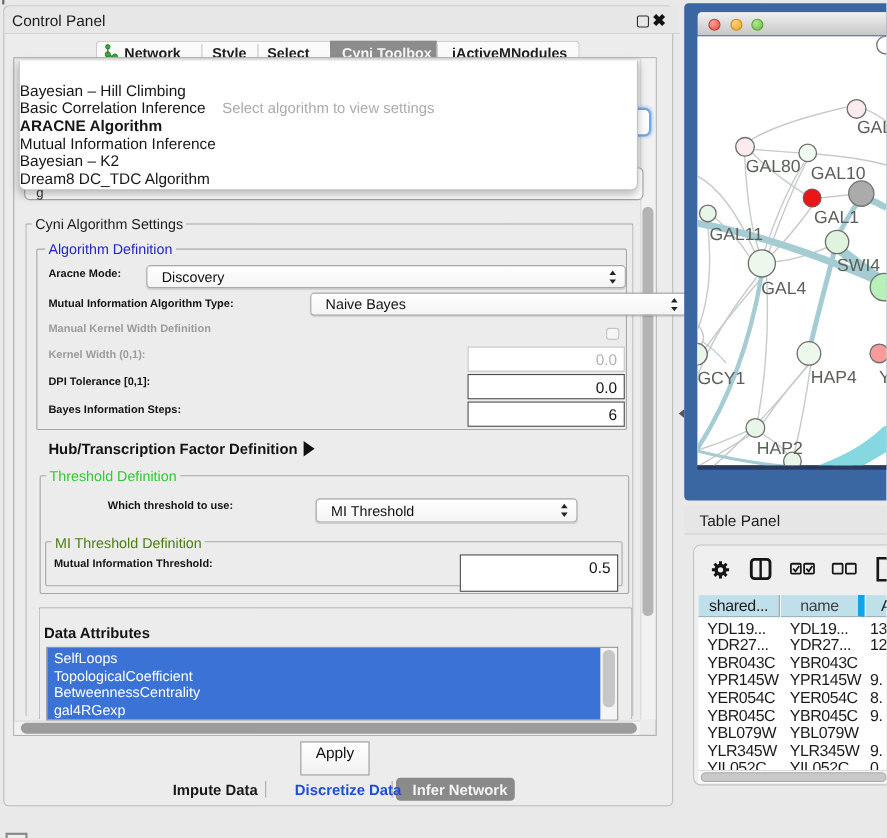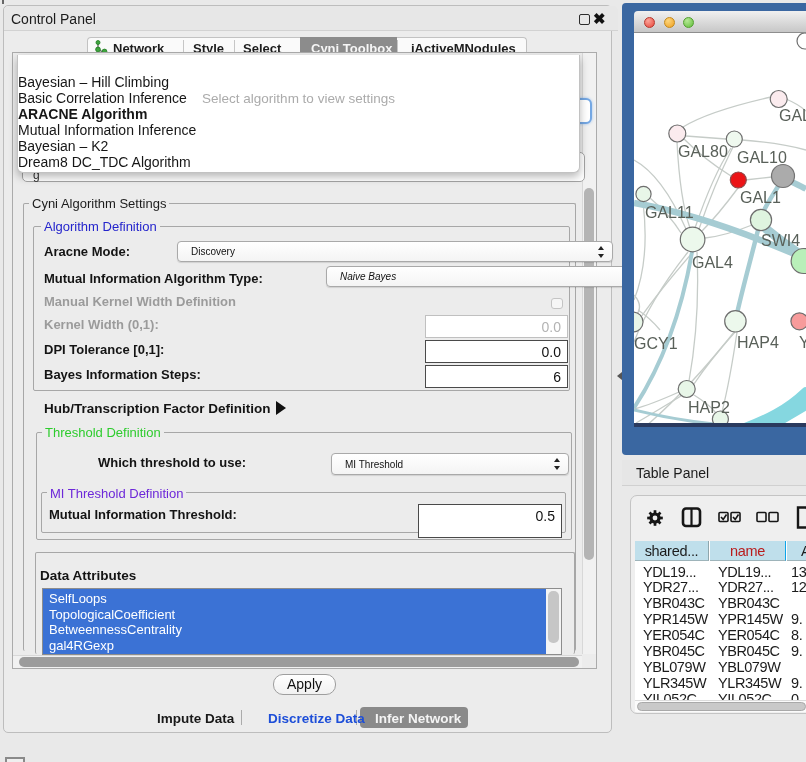--- a/index.html
+++ b/index.html
@@ -2,22 +2,22 @@
 <html><head>
 <meta charset="utf-8">
 <style>
   * { margin:0; padding:0; box-sizing:border-box; }
   html,body { width:806px; height:762px; background:#e9e9e9; font-family:"Liberation Sans", sans-serif; overflow:hidden; }
   .abs { position:absolute; }
   #stage { position:relative; width:806px; height:762px; }
   .grp { border:1px solid #a7a7a7; border-radius:2px; }
   .gl { position:absolute; background:#ececec; padding:0 3px; font-size:13px; white-space:nowrap; }
   .fld { position:absolute; background:#fff; font-size:13px; text-align:right; padding-right:6px; }
-  .lbl { position:absolute; font-size:13px; font-weight:bold; color:#141414; white-space:nowrap; }
-  .combo { position:absolute; background:linear-gradient(#ffffff,#f4f4f4); border:1px solid #a9a9a9; border-radius:4px; box-shadow:0 1px 1px rgba(0,0,0,0.12); font-size:10px; color:#111;margin-left:44px; }
+  .lbl { position:absolute; font-size:10px; font-weight:bold; color:#141414; white-space:nowrap; }
+  .combo { position:absolute; background:linear-gradient(#ffffff,#f4f4f4); border:1px solid #a9a9a9; border-radius:4px; box-shadow:0 1px 1px rgba(0,0,0,0.12); font-size:13px; color:#111; }
   .combo .ar { position:absolute; right:7px; top:50%; margin-top:-6px; width:7px; height:12px; }
   .ar:before { content:""; position:absolute; left:0; top:0; border-left:3.5px solid transparent; border-right:3.5px solid transparent; border-bottom:4.5px solid #222; }
   .ar:after { content:""; position:absolute; left:0; bottom:0; border-left:3.5px solid transparent; border-right:3.5px solid transparent; border-top:4.5px solid #222; }
 </style>
 </head>
 <body>
 <div id="stage">
   <div class="abs" style="left:2px; top:0; width:2px; height:4px; background:#666;"></div>
 
   <div class="abs" style="left:3px; top:5px; width:609px; height:728px; background:#ececec; border:1px solid #bdbdbd; border-radius:5px;"></div>
@@ -56,21 +56,21 @@
   <div class="abs grp" style="left:23px; top:203px; width:553px; height:448px; border-bottom:none;"></div>
   <div class="gl" style="left:29px; top:196px; color:#1c1c1c;">Cyni Algorithm Settings</div>
 
   <div class="abs grp" style="left:33px; top:226px; width:537px; height:165px;"></div>
   <div class="gl" style="left:41px; top:219px; color:#2424cc;">Algorithm Definition</div>
 
   <div class="lbl" style="left:44px; top:244px;">Aracne Mode:</div>
   <div class="combo" style="left:133px; top:241px; width:436px; height:21px; line-height:20px;"><span style="margin-left:13px;">Discovery</span><span class="ar"></span></div>
 
   <div class="lbl" style="left:44px; top:271px;">Mutual Information Algorithm Type:</div>
-  <div class="combo" style="left:282px; top:266px; width:343px; height:21px; line-height:20px;font-style:italic;"><span style="margin-left:13px;">Naive Bayes</span><span class="ar"></span></div>
+  <div class="combo" style="left:282px; top:266px; width:343px; height:21px; line-height:20px;"><span style="margin-left:13px;">Naive Bayes</span><span class="ar"></span></div>
 
   <div class="lbl" style="left:44px; top:294px; color:#9b9b9b;">Manual Kernel Width Definition</div>
   <div class="abs" style="left:551px; top:298px; width:12px; height:11px; background:#f6f6f6; border:1px solid #c4c4c4; border-radius:3px;"></div>
 
   <div class="lbl" style="left:44px; top:317px; color:#9b9b9b;">Kernel Width (0,1):</div>
   <div class="fld" style="left:425px; top:315px; width:143px; height:23px; line-height:22px; font-size:14px; border:1px solid #c0c0c0; color:#b3b3b3;">0.0</div>
 
   <div class="lbl" style="left:44px; top:342px;">DPI Tolerance [0,1]:</div>
   <div class="fld" style="left:425px; top:340px; width:143px; height:23px; line-height:22px; font-size:14px; border:1px solid #4a4a4a; color:#111;">0.0</div>
 
@@ -80,34 +80,34 @@
   <div class="lbl" style="left:44px; top:401px; font-size:13.5px;">Hub/Transcription Factor Definition</div>
   <div class="abs" style="left:276px; top:401px; width:0; height:0; border-top:7.5px solid transparent; border-bottom:7.5px solid transparent; border-left:10px solid #111;"></div>
 
   <div class="abs grp" style="left:36px; top:432px; width:536px; height:108px;"></div>
   <div class="gl" style="left:42px; top:425px; color:#2ecc2e;">Threshold Definition</div>
 
   <div class="lbl" style="left:98px; top:455px;">Which threshold to use:</div>
   <div class="combo" style="left:287px; top:453px; width:238px; height:22px; line-height:21px;"><span style="margin-left:13px;">MI Threshold</span><span class="ar"></span></div>
 
   <div class="abs grp" style="left:41px; top:492px; width:525px; height:41px;"></div>
-  <div class="gl" style="left:47px; top:486px; color:#6d28d9;">MI Threshold Definition</div>
+  <div class="gl" style="left:47px; top:486px; color:#4d7c0f;">MI Threshold Definition</div>
   <div class="lbl" style="left:49px; top:507px;">Mutual Information Threshold:</div>
   <div class="fld" style="left:418px; top:504px; width:144px; height:34px; line-height:22px; font-size:14px; border:1px solid #4a4a4a; color:#111;">0.5</div>
 
   <div class="abs grp" style="left:35px; top:552px; width:540px; height:102px; border-bottom:none;"></div>
   <div class="lbl" style="left:40px; top:568px; font-size:13.5px;">Data Attributes</div>
 
   <div class="abs" style="left:42px; top:588px; width:520px; height:67px; border:1px solid #8d8d8d; background:#fff;"></div>
   <div class="abs" style="left:43px; top:589px; width:503px; height:65px; background:#3b72d5;"></div>
   <div class="abs" style="left:49px; top:591px; font-size:13px; color:#fff; line-height:15.5px;">SelfLoops<br>TopologicalCoefficient<br>BetweennessCentrality<br>gal4RGexp</div>
   <div class="abs" style="left:546px; top:589px; width:15px; height:65px; background:#f4f4f4;"></div>
   <div class="abs" style="left:548px; top:591px; width:11px; height:52px; background:#c6c6c6; border-radius:5px;"></div>
 
-  <div class="abs" style="left:273px; top:674px; width:63px; height:21px; background:linear-gradient(#ffffff,#f1f1f1); border:1px solid #9e9e9e; border-radius:10px; text-align:center; font-size:14px; line-height:19px; color:#111;">Apply</div>
+  <div class="abs" style="left:273px; top:674px; width:63px; height:31px; background:linear-gradient(#ffffff,#f1f1f1); border:1px solid #9e9e9e; border-radius:0; text-align:center; font-size:14px; line-height:19px; color:#111;">Apply</div>
 
   <div class="abs" style="left:241px; top:710px; width:1px; height:15px; background:#ababab;"></div>
   <div class="abs" style="left:356px; top:710px; width:1px; height:15px; background:#ababab;"></div>
   <div class="abs" style="left:360px; top:707px; width:108px; height:21px; background:#8a8a8a; border-radius:4px;"></div>
   <div class="abs" style="left:157px; top:711px; font-size:13.5px; font-weight:600; color:#191919;">Impute Data</div>
   <div class="abs" style="left:268px; top:711px; font-size:13.5px; font-weight:600; color:#1d4ed8;">Discretize Data</div>
   <div class="abs" style="left:375px; top:711px; font-size:13.5px; font-weight:600; color:#f4f4f4;">Infer Network</div>
 
   <div class="abs" style="left:5px; top:757px; width:20px; height:16px; background:#efefef; border:2px solid #8a8a8a;"></div>
 
@@ -240,21 +240,21 @@
     <g stroke="#161616" stroke-width="1.6" fill="none">
       <rect x="112" y="6.5" width="9" height="9" rx="1"></rect>
       <rect x="124" y="6.5" width="9" height="9" rx="1"></rect>
     </g>
 
     <path d="M153 1.5 h8 l6 6 v14 h-14 z" fill="none" stroke="#161616" stroke-width="2.4"></path>
   </svg>
 
   <div class="abs" style="left:635px; top:541px; width:171px; height:159px; background:#fff; overflow:hidden;"></div>
   <div class="abs" style="left:635px; top:541px; width:74px; height:20px; background:#bfdfeb; border-right:1px solid #8fa6ac; border-bottom:1px solid #9eb4ba; text-align:center; font-size:14.5px; letter-spacing:-0.3px; line-height:20px; color:#1c1c1c;">shared...</div>
-  <div class="abs" style="left:710px; top:541px; width:76px; height:20px; background:#bfdfeb; border-right:1px solid #0ea5e9; border-bottom:1px solid #9eb4ba; text-align:center; font-size:14.5px; letter-spacing:-0.3px; line-height:20px; color:#b91c1c;">name</div>
+  <div class="abs" style="left:710px; top:541px; width:76px; height:20px; background:#bfdfeb; border-right:6px solid #0ea5e9; border-bottom:1px solid #9eb4ba; text-align:center; font-size:14.5px; letter-spacing:-0.3px; line-height:20px; color:#404040;">name</div>
   <div class="abs" style="left:787px; top:541px; width:19px; height:20px; background:#bfdfeb; border-bottom:1px solid #9eb4ba; font-size:14.5px; line-height:20px; color:#1c1c1c; padding-left:14px;">A</div>
 
   <div class="abs" style="left:643px; top:564.5px; font-size:14.5px; letter-spacing:-0.4px; color:#1b1b1b; line-height:15.9px; white-space:pre;">YDL19...
 YDR27...
 YBR043C
 YPR145W
 YER054C
 YBR045C
 YBL079W
 YLR345W

